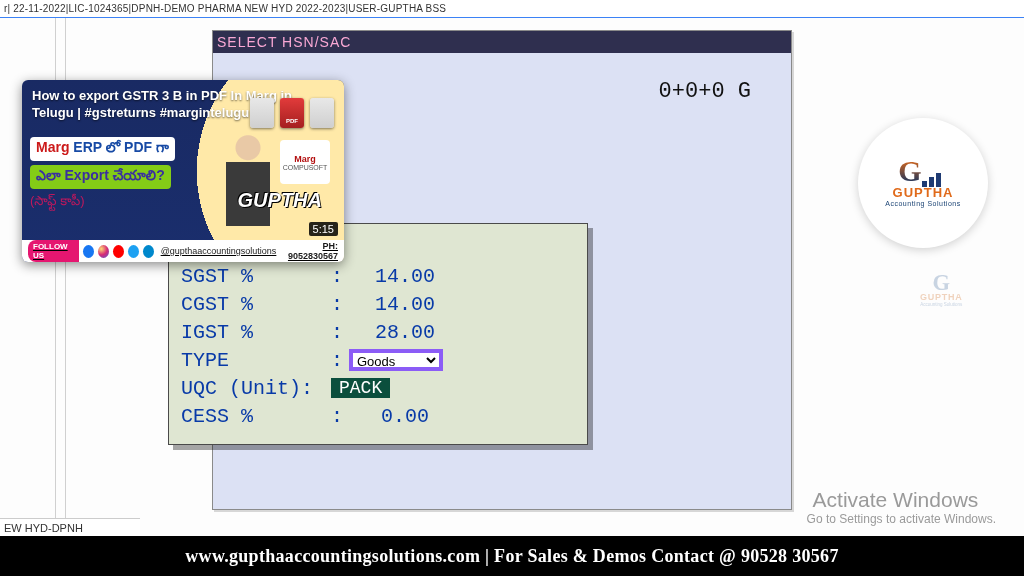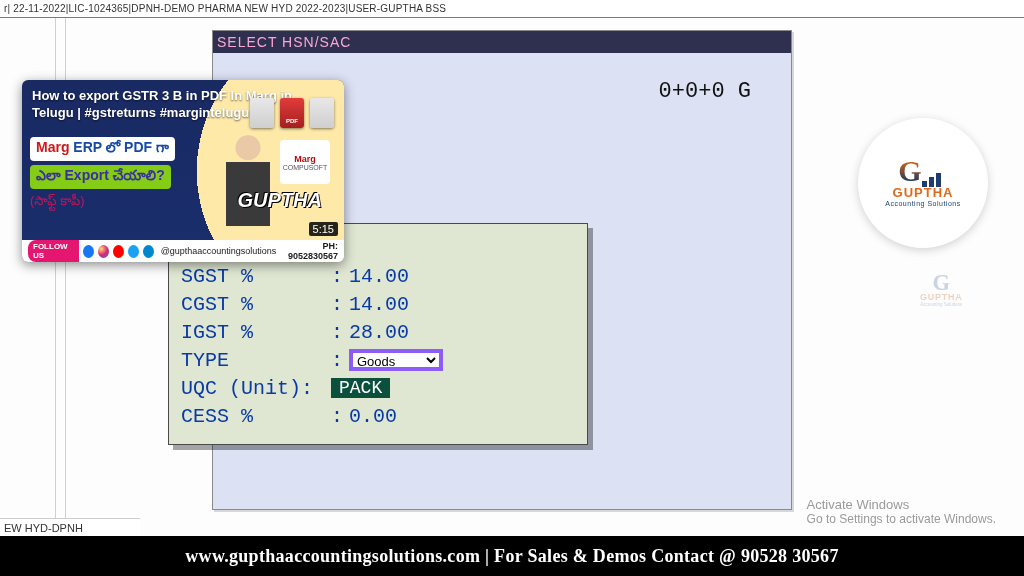--- a/index.html
+++ b/index.html
@@ -10,27 +10,27 @@
   .left-gutter2 { position: absolute; left: 58px; top: 0; width: 8px; bottom: 0; border-right: 1px solid #d0d0d0; }
 
   .main-panel { position: absolute; left: 212px; top: 12px; width: 580px; height: 480px; background: #dce1f4; border: 1px solid #8a8a8a; box-shadow: 2px 2px 0 rgba(0,0,0,.15); }
   .main-panel .panel-title { background: #2f2f4f; color: #f9a8d4; font-size: 14px; padding: 3px 4px; font-family: Arial, sans-serif; letter-spacing: 1px; }
   .top-expr { position: absolute; top: 50px; right: 40px; font: 22px/1 "Courier New", monospace; color: #111; }
 
   .form-box { position: absolute; left: 168px; top: 205px; width: 420px; background: #dfe6d2; border: 1px solid #4a4a4a; box-shadow: 5px 5px 0 rgba(0,0,0,.35); padding: 10px 12px 14px 12px; }
   .form-row { font: 20px/1.45 "Courier New", monospace; color: #083aa8; display: flex; align-items: center; height: 28px; }
   .form-label { width: 150px; white-space: pre; }
   .form-colon { width: 18px; }
-  .form-val   { width: 120px; text-align: left; padding-right: 8px; }
+  .form-val   { width: 120px; text-align: center; padding-right: 8px; }
   .type-select { width: 94px; height: 22px; font: 13px Arial; background: #fff; border:4px solid #8b5cf6; }
   .uqc-box { background: #0b4f3d; color: #fff; padding: 1px 8px; font: 18px/1 "Courier New", monospace; display: inline-block; }
 
   .statusbar { position: absolute; left: 0; bottom: 40px; height: 18px; background:#fff; border-top:1px solid #ccc; font-size:11px; color:#333; padding-left:4px; line-height:18px; width: 140px;}
   .watermark { position: absolute; right: 28px; bottom: 50px; text-align: left; color: #9a9a9a; font-size: 12px; }
-  .watermark .big { font-size: 13px; }
+  .watermark .big { font-size: 21px; margin-left: 6px; }
 
   .logo { position: absolute; right: 36px; top: 100px; width: 130px; height: 130px; border-radius: 65px; background:#fff; box-shadow: 0 2px 10px rgba(0,0,0,.18); display:flex; align-items:center; justify-content:center; flex-direction:column; }
   .logo .g { font: bold 30px Georgia, serif; background: linear-gradient(#e06a1a,#19345f); -webkit-background-clip:text; background-clip:text; color:transparent; line-height:.8;}
   .logo .bars { width: 26px; height: 14px; margin-top:-8px; }
   .logo .bars span{ display:inline-block; width:5px; background:#1f3b73; margin-right:2px; vertical-align:bottom;}
   .logo .bars span:nth-child(1){height:6px}
   .logo .bars span:nth-child(2){height:10px}
   .logo .bars span:nth-child(3){height:14px}
   .logo .name1{ font:bold 13px Arial; letter-spacing:1px; color:#e06a1a; margin-top:2px;}
   .logo .name2{ font: 7px Arial; letter-spacing:.5px; color:#194273; }
@@ -57,21 +57,21 @@
         radial-gradient(circle at 50% 14%, #e9c9a6 0 12px, transparent 13px),
         linear-gradient(#3a3a3a,#3a3a3a) 50% 70%/44px 64px no-repeat; border-radius:6px; }
   .thumb .export { position:absolute; right:22px; bottom:50px; color:#fff; font:italic bold 20px Arial; text-shadow:1px 1px 0 #000,-1px -1px 0 #000;}
   .thumb .icons { position:absolute; right:10px; top:18px; display:flex; gap:6px; }
   .thumb .icons span{ width:24px; height:30px; border-radius:3px; display:inline-block; box-shadow:0 1px 3px rgba(0,0,0,.5);}
   .icons .doc{background:linear-gradient(#e8e8e8,#cfcfcf);}
   .icons .pdf{background:linear-gradient(#e23b3b,#a51f1f); position:relative;}
   .icons .pdf::after{content:"PDF"; position:absolute; inset:auto 0 4px 0; font:bold 6px Arial; color:#fff; text-align:center;}
   .thumb .marg { position:absolute; right:14px; top:60px; width:50px; height:44px; background:#fff; border-radius:4px; display:flex; align-items:center; justify-content:center; font:bold 9px Arial; color:#b30f0f; flex-direction:column;}
   .thumb .marg small{font:7px Arial; color:#555;}
-  .thumb .footer { position:absolute; left:0; right:0; bottom:0; height:22px; background:#fff; display:flex; align-items:center; padding:0 6px; gap:4px; }
+  .thumb .footer { position:absolute; left:0; right:0; bottom:0; height:22px; background:#fff; display:flex; align-items:center; padding:0 6px; gap:4px;text-decoration:underline; }
   .thumb .follow{ background:#e51670; color:#fff; font:bold 8px Arial; padding:2px 5px; border-radius:8px 0 0 8px;}
   .social{ width:13px; height:13px; border-radius:50%; display:inline-block;}
   .s-fb{background:#1877f2}.s-ig{background:radial-gradient(circle at 30% 30%,#feda75,#d62976,#4f5bd5)}.s-yt{background:#ff0000}.s-tw{background:#1da1f2}.s-tg{background:#0088cc}
   .thumb .handle{ font:9px Arial; color:#1a1a1a; margin-left:3px;}
   .thumb .ph{ margin-left:auto; font:bold 9px Arial; color:#1a1a1a;text-align:right;}
   .thumb .dur{ position:absolute; right:6px; bottom:26px; background:rgba(0,0,0,.85); color:#fff; font:11px Arial; padding:1px 4px; border-radius:2px;}
 
   .bottom-banner { position:absolute; left:0; right:0; bottom:0; height:40px; background:#000; color:#fff; display:flex; align-items:center; justify-content:center; font: bold 18px "Times New Roman", serif; letter-spacing:.3px; }
 </style>
 </head>

